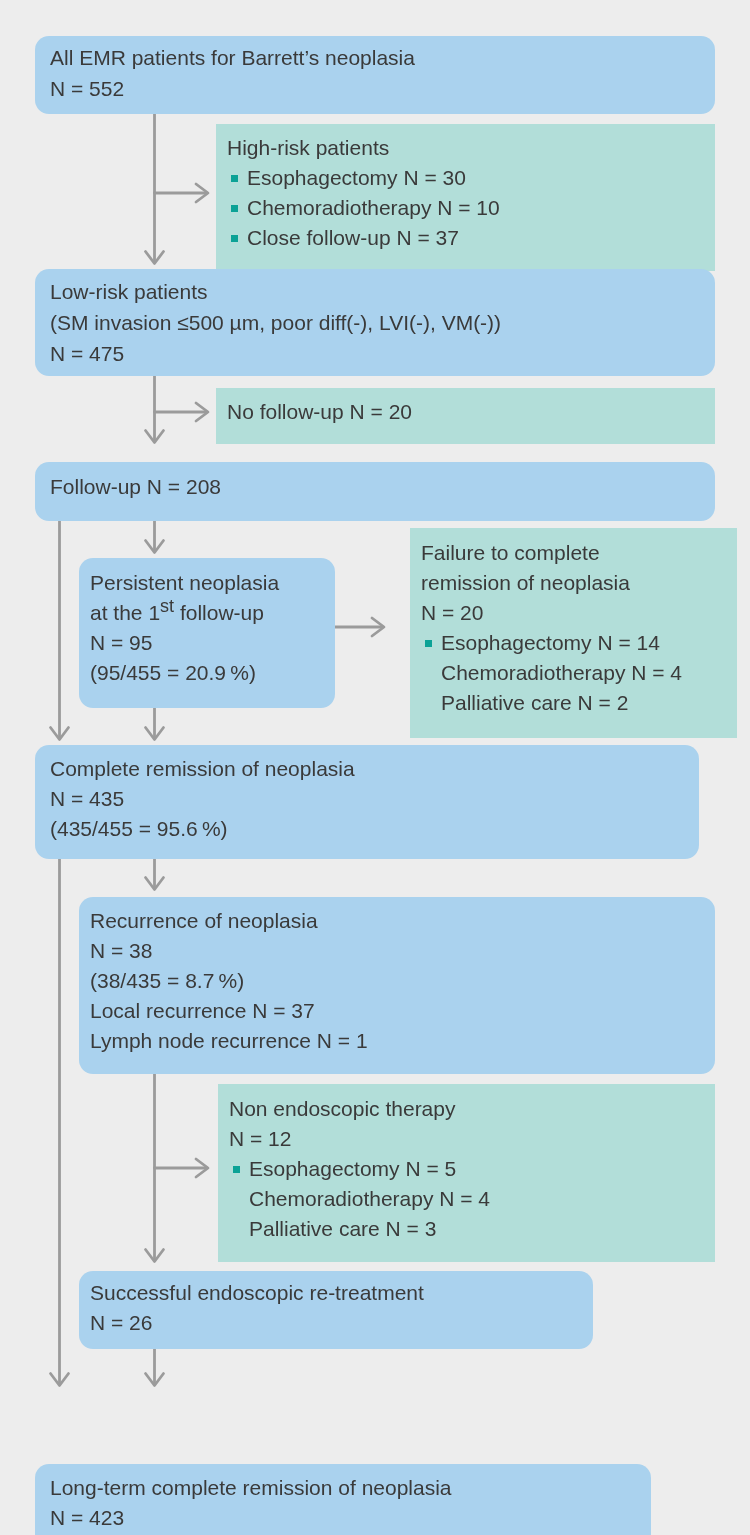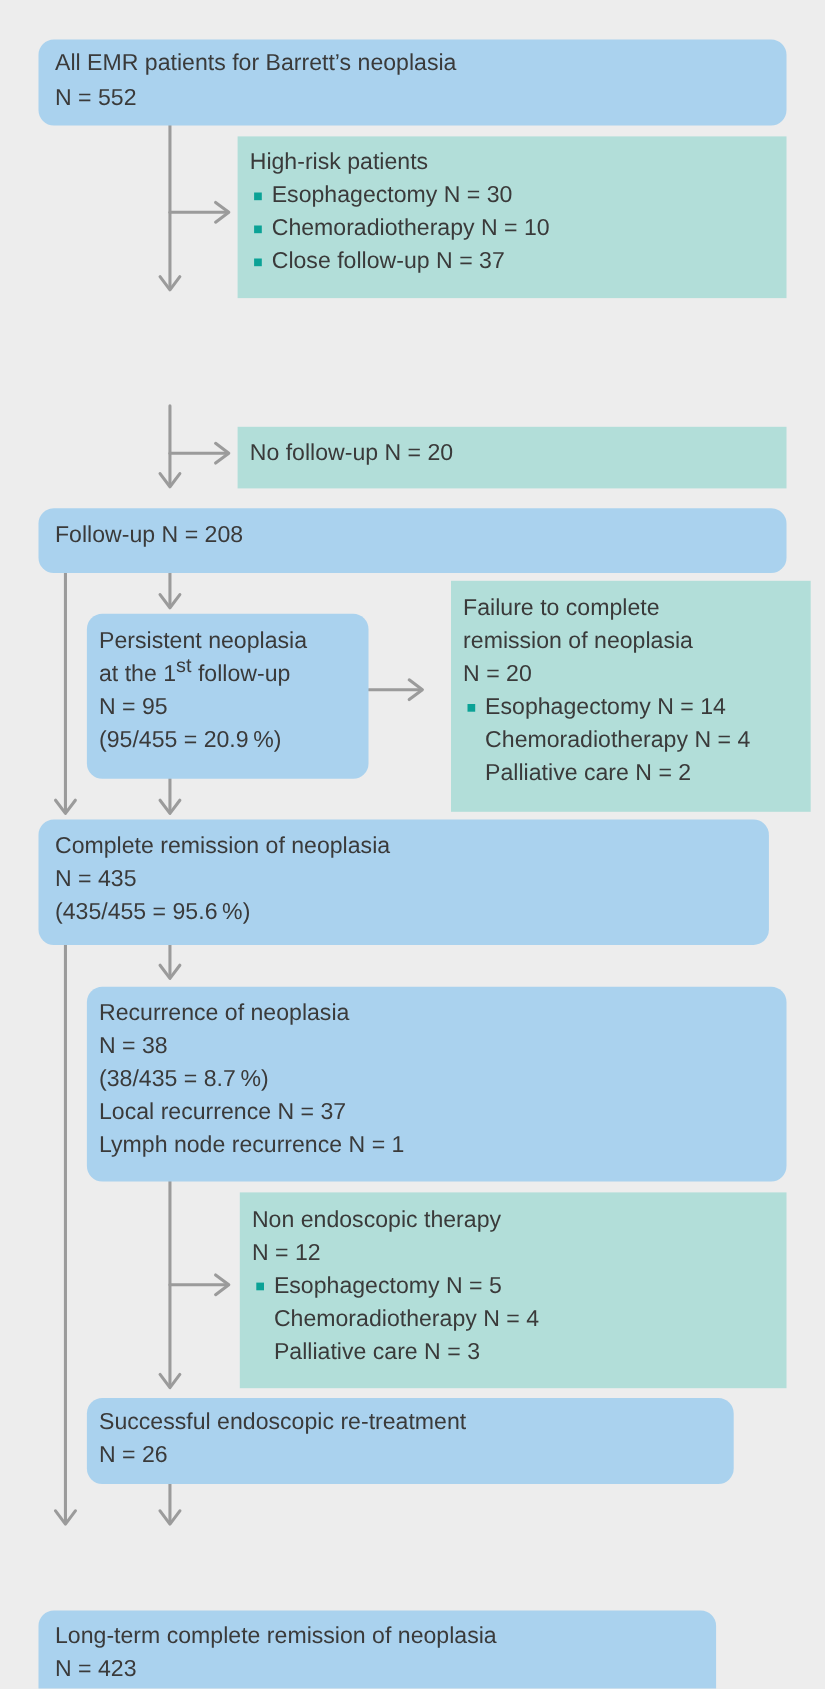--- a/index.html
+++ b/index.html
@@ -97,20 +97,25 @@
     <div class="trow">
       <span class="bsq"></span>
       <span class="btxt">Chemoradiotherapy N = 10</span>
     </div>
     <div class="trow">
       <span class="bsq"></span>
       <span class="btxt">Close follow-up N = 37</span>
     </div>
   </div>
 
+  <div class="box blue padL15" style="left:35px;top:269px;width:680px;height:100px;padding-top:7px;line-height:31px;">
+    <div class="ln">Low-risk patients</div>
+    <div class="ln">(SM invasion ≤500 µm, poor diff(-), LVI(-), VM(-))</div>
+    <div class="ln">N = 475</div>
+  </div>
 
   <div class="box teal padL11" style="left:216px;top:388px;width:499px;height:47px;padding-top:9px;">
     <div class="ln">No follow-up N = 20</div>
   </div>
 
   <div class="box blue padL15" style="left:35px;top:462px;width:680px;height:49px;padding-top:10px;">
     <div class="ln">Follow-up N = 208</div>
   </div>
 
   <div class="box blue padL11" style="left:79px;top:558px;width:256px;height:140px;padding-top:10px;">
@@ -158,21 +163,21 @@
       <span class="btxt">Esophagectomy N = 5</span>
     </div>
     <div class="trow">
       <span class="btxt">Chemoradiotherapy N = 4</span>
     </div>
     <div class="trow">
       <span class="btxt">Palliative care N = 3</span>
     </div>
   </div>
 
-  <div class="box blue padL11" style="left:79px;top:1271px;width:588px;height:71px;padding-top:7px;">
+  <div class="box blue padL11" style="left:79px;top:1271px;width:514px;height:71px;padding-top:7px;">
     <div class="ln">Successful endoscopic re-treatment</div>
     <div class="ln">N = 26</div>
   </div>
 
   <div class="box blue padL15" style="left:35px;top:1464px;width:616px;height:105px;padding-top:9px;">
     <div class="ln">Long-term complete remission of neoplasia</div>
     <div class="ln">N = 423</div>
     <div class="ln">(423/455 = 93.0 %)</div>
   </div>
 

